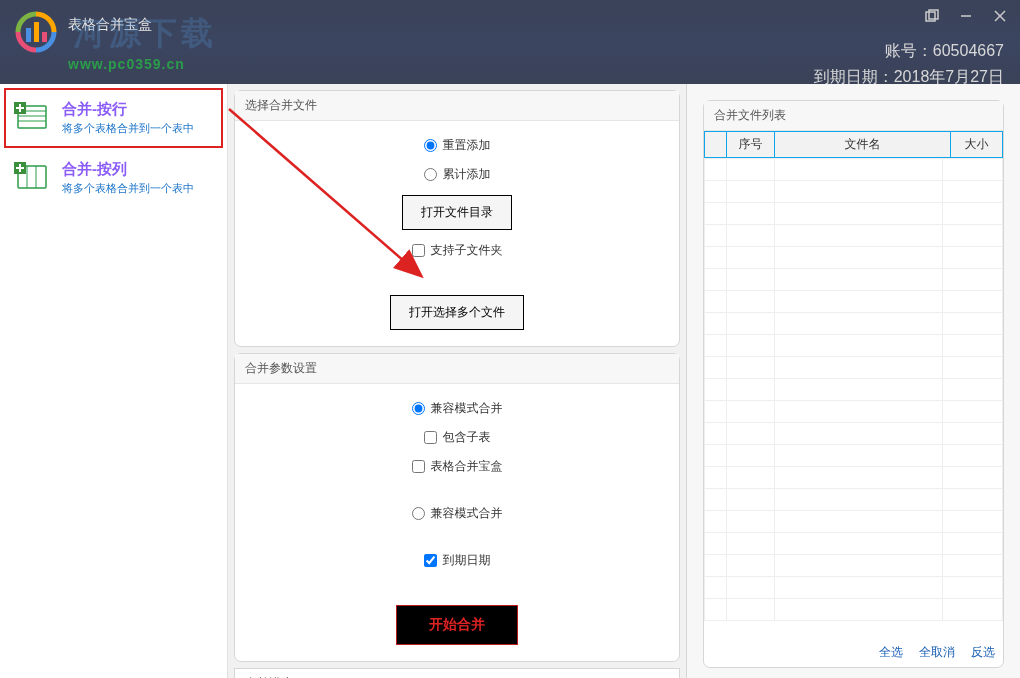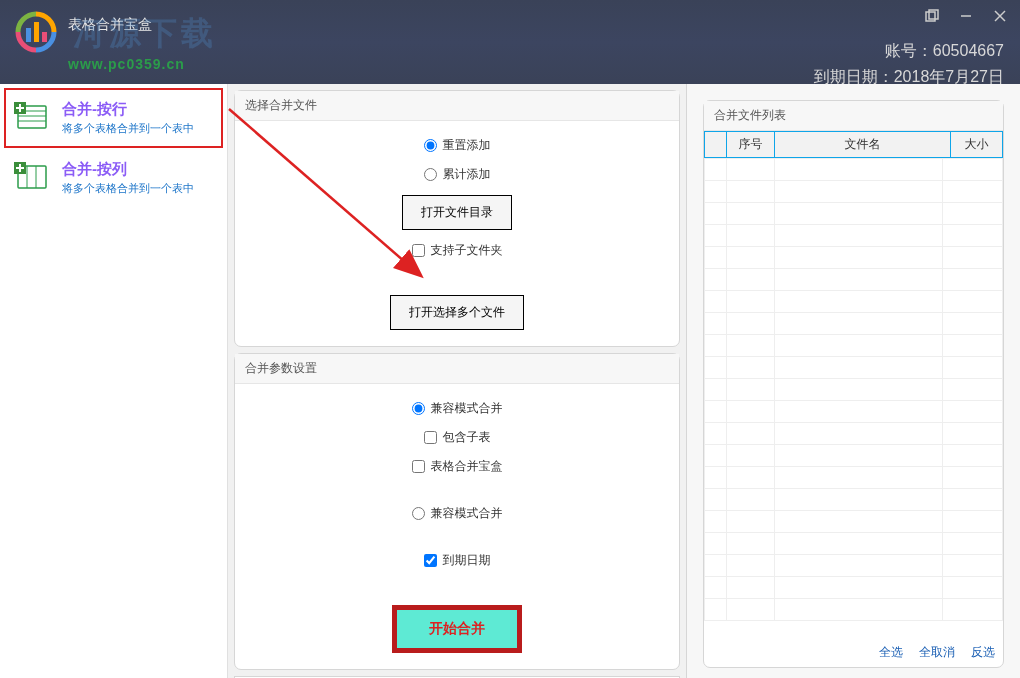--- a/index.html
+++ b/index.html
@@ -26,21 +26,21 @@
 .side-text { flex: 1; }
 .side-title { font-size: 15px; color: #8b5cf6; font-weight: 600; margin-bottom: 2px; }
 .side-desc { font-size: 11px; color: #1a73c8; }
 
 .center { flex: 1; background: #f1f1f1; padding: 6px; display: flex; flex-direction: column; gap: 6px; }
 .panel { background: #fff; border: 1px solid #d6d6d6; border-radius: 7px; }
 .panel-title { font-size: 12px; color: #555; padding: 6px 10px; background: #f7f7f7; border-bottom: 1px solid #e6e6e6; }
 .panel-body { padding: 16px; display: flex; flex-direction: column; align-items: center; gap: 12px; }
 .radio-row, .check-row { display: flex; align-items: center; gap: 6px; font-size: 12px; color: #333; }
 .btn { border: 1px solid #000000; background: #f5f5f5; padding: 8px 18px; font-size: 12px; cursor: pointer; }
-.btn-primary { border: 5px solid #b91c1c; background: #5eead4; color: #d22; font-weight: bold; padding: 10px 32px; font-size: 14px; }
+.btn-primary { border: 1px solid #b91c1c; background: #000000; color: #d22; font-weight: bold; padding: 10px 32px; font-size: 14px; }
 .progress-row { font-size: 12px; color: #555; padding: 6px 10px; background: #fff; border: 1px solid #d6d6d6; }
 
 .right { width: 334px; background: #f7f7f7; border-left: 1px solid #d6d6d6; padding: 16px; display: flex; flex-direction: column; }
 .right .panel { flex: 1; display: flex; flex-direction: column; }
 .table-wrap { flex: 1; background: #fff; overflow: hidden; }
 table { width: 100%; border-collapse: collapse; font-size: 12px; }
 th { background: #f2f2f2; border: 1px solid #0ea5e9; padding: 4px 6px; text-align: center; font-weight: normal; color: #333; }
 td { border: 1px solid #eee; padding: 4px 6px; height: 22px; }
 .table-body-scroll { height: 480px; overflow-y: auto; background: #fff; }
 .footer-row td { background: #f5f5f5; }

